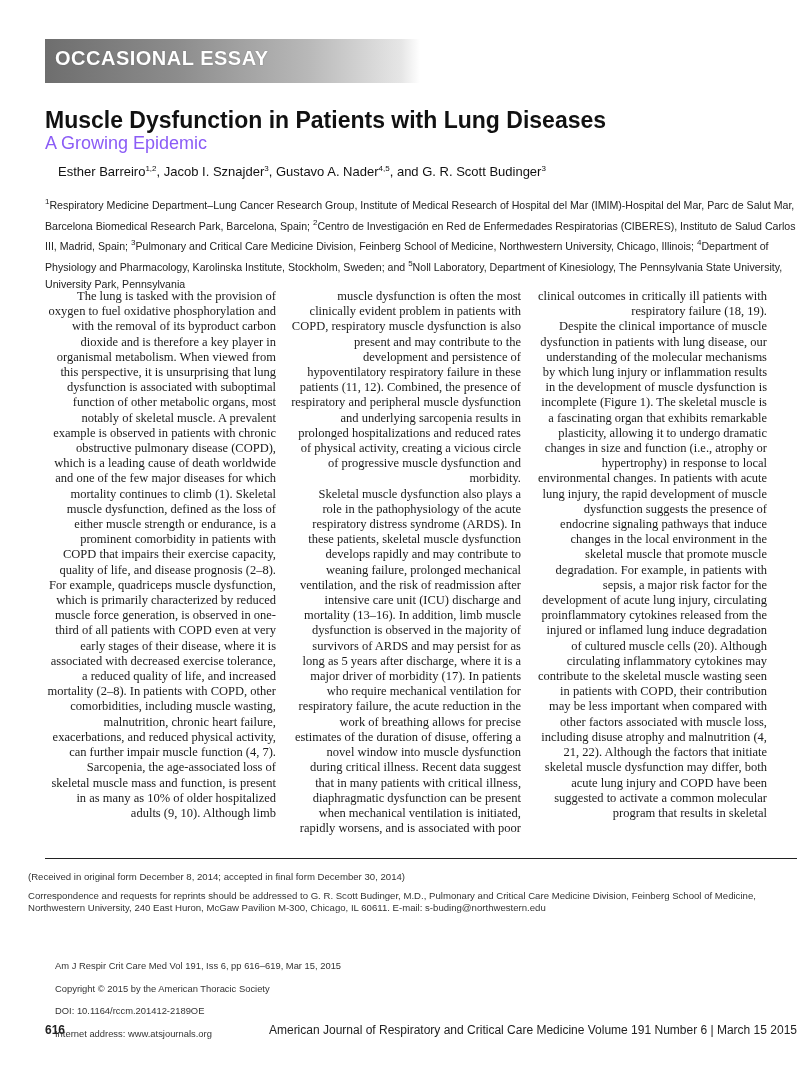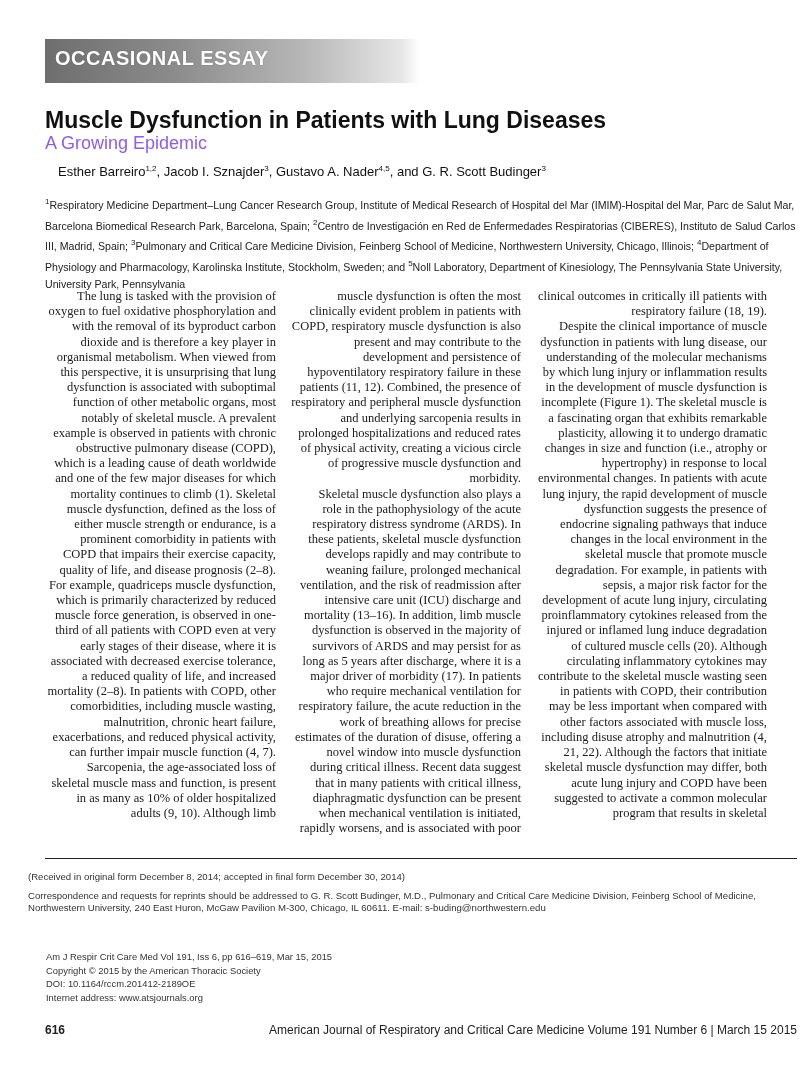--- a/index.html
+++ b/index.html
@@ -45,21 +45,21 @@
   }
   .footnotes {
     position: absolute; left: 28px; top: 871px; width: 755px;
     font-family: "Liberation Sans", sans-serif; font-size: 9.6px; line-height: 12px; color: #333;
   }
   .footnotes p { margin: 0 0 7px 0; }
   .citation {
     position: absolute; left: 45px; top: 950px;
     font-family: "Liberation Sans", sans-serif; font-size: 9.4px; line-height: 12.5px; color: #333;
   }
-  .citation div { margin: 1px; }
+  .citation div { margin: 10px; }
   .page-footer {
     position: absolute; left: 45px; top: 1023px; width: 752px;
     font-family: "Liberation Sans", sans-serif; font-size: 12px; color: #222;
   }
   .page-num { position: absolute; left: 0; top: 0; font-weight: bold; }
   .journal { position: absolute; right: 0; top: 0; white-space: nowrap; }
 </style>
 </head>
 <body>
 

